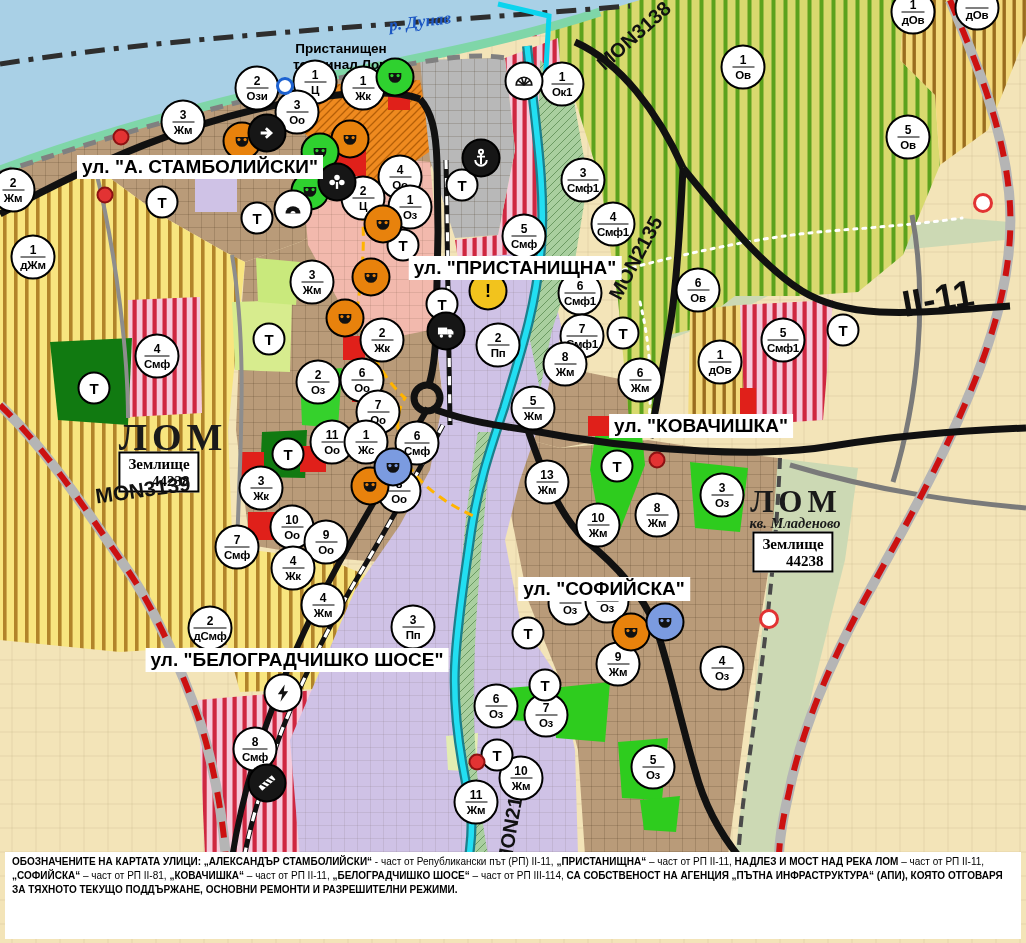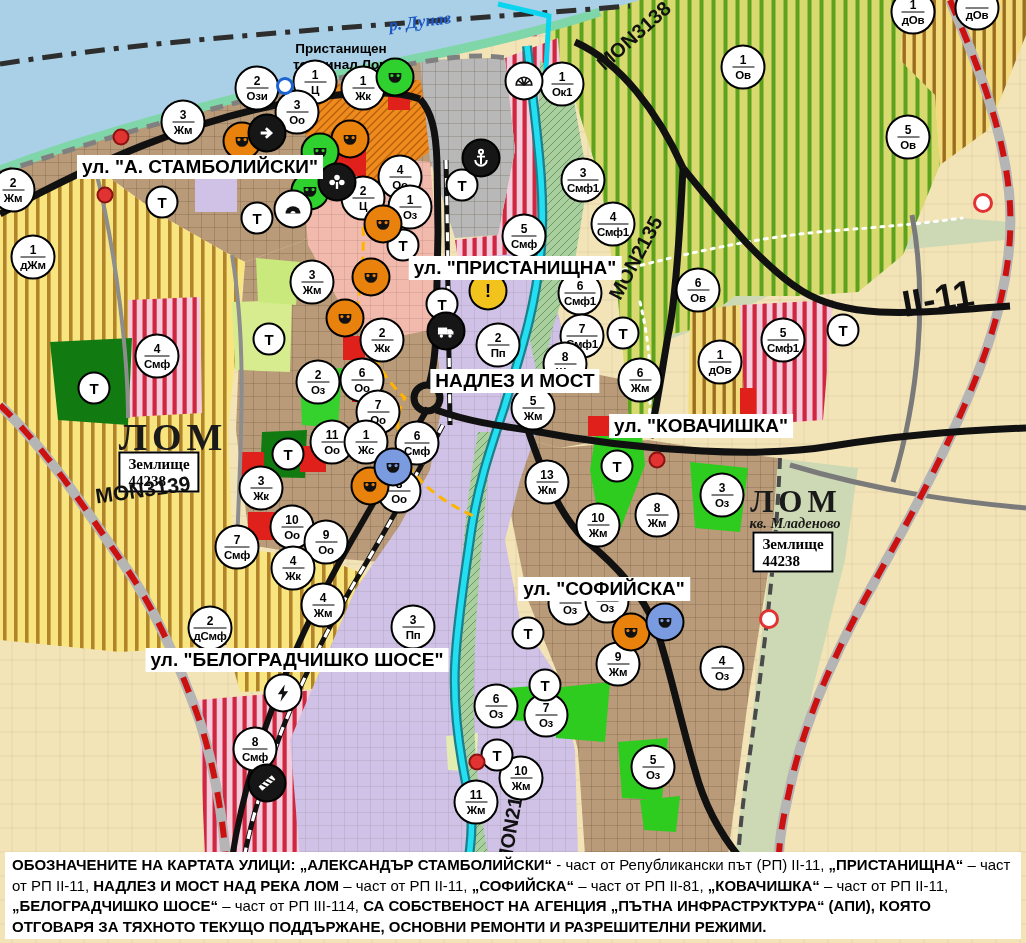--- a/index.html
+++ b/index.html
@@ -35,30 +35,30 @@
   
   .street-label{position:absolute;background:#fff;color:#000;font-size:19px;font-weight:bold;
     padding:1px 5px;white-space:nowrap;transform:translate(-50%,-50%);z-index:4;}
   .road-label{position:absolute;color:#111;font-weight:bold;white-space:nowrap;z-index:2;
     transform-origin:center;}
   .city-label{position:absolute;font-family:"Liberation Serif",serif;font-weight:bold;color:#1a1a1a;
     transform:translate(-50%,-50%);z-index:2;letter-spacing:5px;white-space:nowrap;}
   .district-label{position:absolute;font-family:"Liberation Serif",serif;font-style:italic;
     font-weight:bold;font-size:14.5px;color:#1a1a1a;transform:translate(-50%,-50%);z-index:2;white-space:nowrap;}
   .plot-box{position:absolute;background:#fff;border:2px solid #000;color:#000;
-    font-family:"Liberation Serif",serif;font-weight:bold;font-size:15px;text-align:left;
+    font-family:"Liberation Serif",serif;font-weight:bold;font-size:15px;text-align:right;
     line-height:1.1;padding:2px 8px;transform:translate(-50%,-50%);z-index:2;white-space:nowrap;}
   .river-label{position:absolute;color:#1c57c4;font-family:"Liberation Serif",serif;
     font-style:italic;font-weight:bold;font-size:17px;transform:translate(-50%,-50%) rotate(-7deg);
     z-index:2;white-space:nowrap;}
   .terminal-label{position:absolute;color:#000;font-size:13.5px;font-weight:bold;text-align:center;
     white-space:pre-line;transform:translate(-50%,-50%);z-index:2;line-height:1.2;}
   
   #legend{position:absolute;left:5px;right:5px;top:852px;bottom:4px;background:#fff;z-index:10;
-    color:#000;font-size:15px;line-height:1.38;padding:3px 7px;}
+    color:#000;font-size:10px;line-height:1.38;padding:3px 7px;}
   #legend .b{font-weight:bold;}
 </style>
 </head>
 <body>
 
 <div id="map">
 
   <svg id="bg" width="1026" height="943" viewBox="0 0 1026 943">
     <defs>
       <pattern id="pCity" width="13" height="13" patternUnits="userSpaceOnUse">
@@ -214,21 +214,20 @@
       <div class="plot-box" style="left: 159px; top: 472px;">
         <div>Землище</div>
         <div>44238</div>
       </div>
       <div class="plot-box" style="left: 793px; top: 552px;">
         <div>Землище</div>
         <div>44238</div>
       </div>
       <div class="street-label" style="left: 200px; top: 167px; z-index: 4;">ул. "А. СТАМБОЛИЙСКИ"</div>
       <div class="street-label" style="left: 515px; top: 268px; z-index: 4;">ул. "ПРИСТАНИЩНА"</div>
-      <div class="street-label" style="left: 515px; top: 381px; z-index: 4;">НАДЛЕЗ И МОСТ</div>
       <div class="street-label" style="left: 701px; top: 426px; z-index: 4;">ул. "КОВАЧИШКА"</div>
       <div class="street-label" style="left: 604px; top: 589px; z-index: 4;">ул. "СОФИЙСКА"</div>
       <div class="street-label" style="left: 297px; top: 660px; z-index: 4;">ул. "БЕЛОГРАДЧИШКО ШОСЕ"</div>
       <div class="road-label" style="left: 143px; top: 490px; font-size: 21px; transform: translate(-50%, -50%) rotate(-8deg);">MON3139</div>
       <div class="road-label" style="left: 634px; top: 36px; font-size: 20px; transform: translate(-50%, -50%) rotate(-42deg);">MON3138</div>
       <div class="road-label" style="left: 636px; top: 258px; font-size: 20px; transform: translate(-50%, -50%) rotate(-62deg);">MON2135</div>
       <div class="road-label" style="left: 512px; top: 820px; font-size: 20px; transform: translate(-50%, -50%) rotate(-80deg);">MON2136</div>
       <div class="road-label" style="left: 938px; top: 299px; font-size: 37px; transform: translate(-50%, -50%) rotate(-10deg);">II-11</div>
     </div>
   <div class="layer" id="markers-layer">

